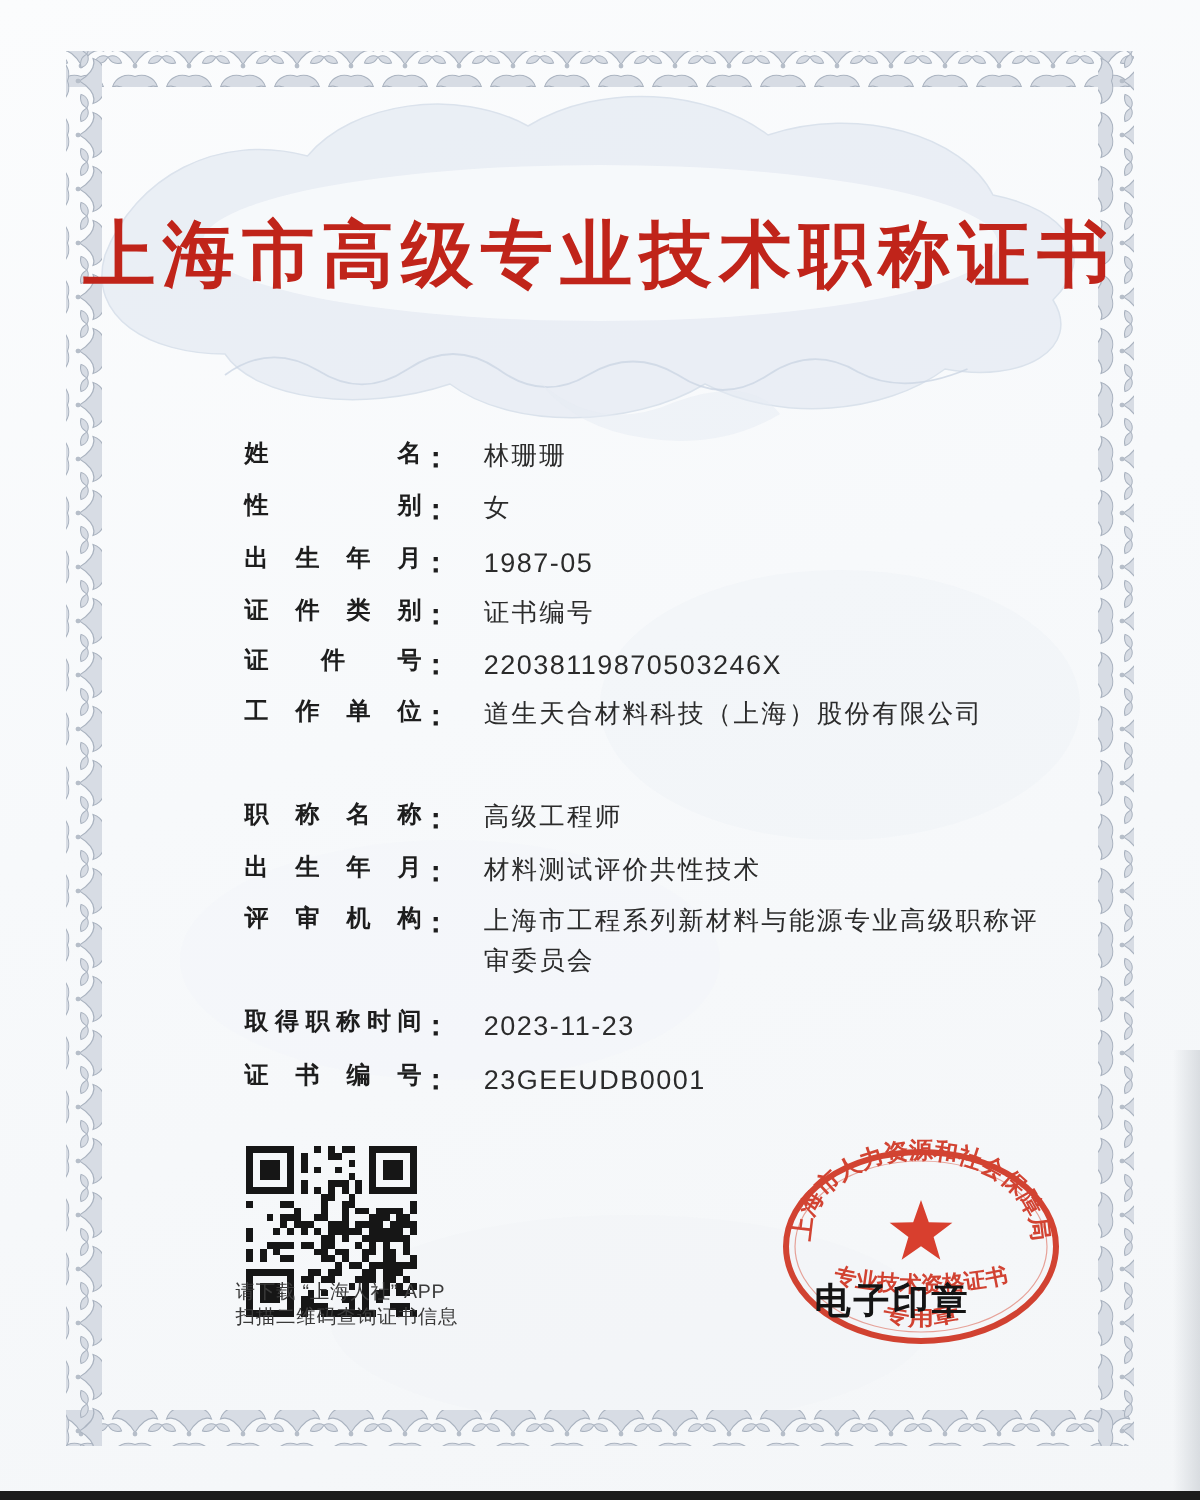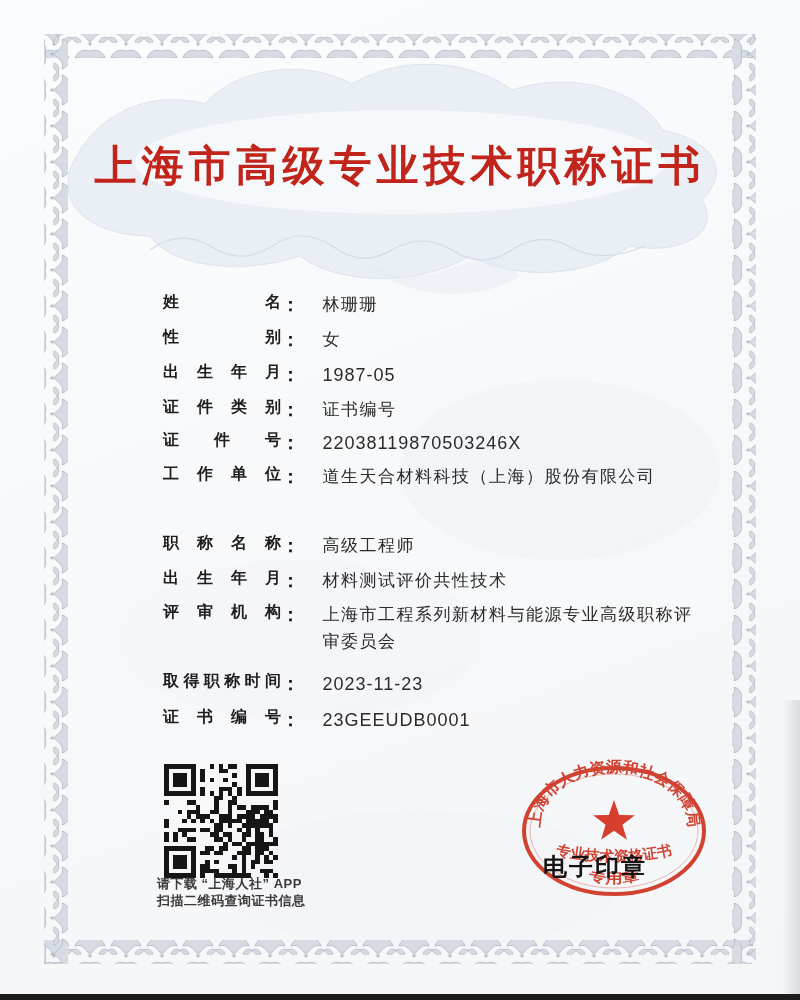--- a/index.html
+++ b/index.html
@@ -4,40 +4,40 @@
 <style>
   html,body{margin:0;padding:0;}
   body{font-family:"Liberation Sans",sans-serif;background:#e9e9e9;}
   .page{
     position:relative;width:800px;height:1000px;overflow:hidden;
     background:linear-gradient(160deg,#fbfcfd 0%,#f7f9fb 45%,#f4f6f8 100%);
   }
   .bg-svg{position:absolute;left:0;top:0;width:800px;height:1000px;}
   .title{
     position:absolute;left:0;top:138px;width:800px;text-align:center;
-    font-size:42px;font-weight:700;color:#c0241a;letter-spacing:5px;
+    font-size:48px;font-weight:700;color:#c0241a;letter-spacing:5px;
     font-family:"Liberation Sans",sans-serif;white-space:nowrap;
   }
   .row{position:absolute;left:163px;white-space:nowrap;}
   .lbl{
     display:inline-block;width:118px;font-size:16px;font-weight:700;color:#1d1d1d;
     text-align:justify;text-align-last:justify;vertical-align:top;
   }
   .colon{font-size:19px;font-weight:700;color:#1d1d1d;vertical-align:top;}
   .val{
     display:inline-block;margin-left:18px;max-width:420px;vertical-align:top;
     font-size:17px;color:#2b2b2b;letter-spacing:1.5px;line-height:27px;
     font-family:Liberation Mono, monospace;white-space:normal;
   }
   .val.num{font-family:"Liberation Sans",sans-serif;font-size:18px;letter-spacing:1px;font-weight:400;}
   .val.wide{max-width:370px;}
   .qr-wrap{position:absolute;left:164px;top:764px;width:114px;height:114px;}
   .qr-caption{
-    position:absolute;left:157px;top:875px;width:200px;
-    font-size:13px;font-weight:700;color:#3a3a3a;line-height:17px;letter-spacing:0.5px;
+    position:absolute;left:157px;top:852px;width:200px;
+    font-size:13px;font-weight:400;color:#3a3a3a;line-height:17px;letter-spacing:0.5px;
   }
   .seal-wrap{position:absolute;left:515px;top:756px;width:200px;height:155px;}
   .seal-text{font-family:"DejaVu Serif",serif;font-weight:700;}
   .eseal{
     position:absolute;left:543px;top:851px;width:120px;
     font-size:24px;font-weight:600;color:#141414;letter-spacing:2px;white-space:nowrap;
   }
   .bottom-edge{position:absolute;left:0;bottom:0;width:800px;height:6px;background:#1c1c1c;}
   .right-shade{
     position:absolute;right:0;top:700px;width:18px;height:294px;

